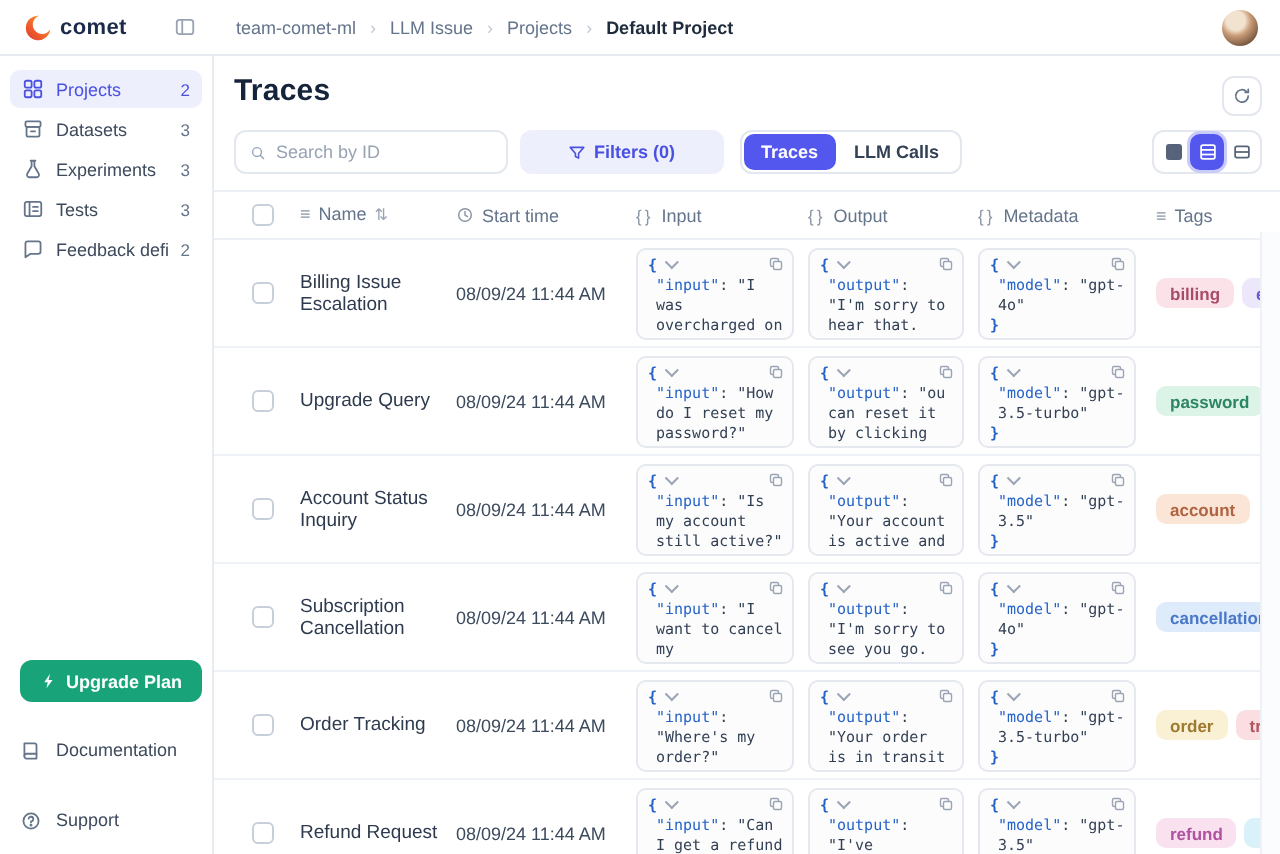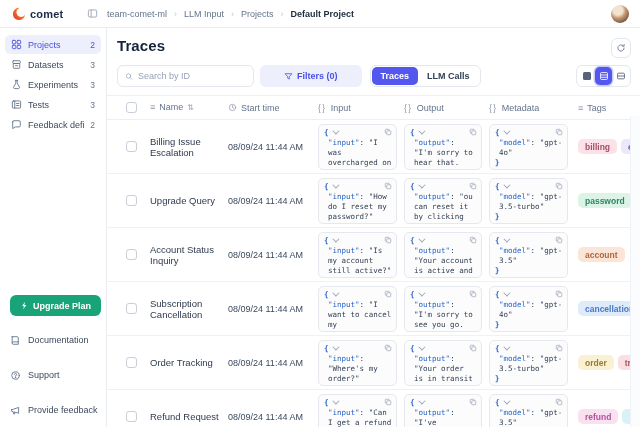--- a/index.html
+++ b/index.html
@@ -6,21 +6,21 @@
   html,body { background:#fff; }
   body { font-family:"Liberation Sans", sans-serif; }
   .app { position:relative; width:640px; height:427px; background:#fff; overflow:hidden; }
 
   
   .topbar { position:absolute; top:0; left:0; right:0; height:28px; display:flex; align-items:center; border-bottom:1px solid #E8EBF0; background:#fff; z-index:5; }
   .tb-left { width:107px; display:flex; align-items:center; padding-left:12px; }
   .logo { display:flex; align-items:center; gap:4px; }
   .logo-text { font-size:11px; font-weight:700; color:#1C2B4A; letter-spacing:.2px; }
   .collapse-btn { margin-left:auto; margin-right:9px; color:#98A2B3; display:flex; }
-  .breadcrumb { display:flex; align-items:center; margin-left:0; font-size:9px; color:#64748B; }
+  .breadcrumb { display:flex; align-items:center; margin-left:11px; font-size:9px; color:#64748B; }
   .crumb { white-space:nowrap; }
   .crumb:not(:last-child)::after { content:"›"; margin:0 7px; color:#C0C7D2; font-size:9px; }
   .crumb.current { color:#1E2B3C; font-weight:700; }
   .avatar { margin-left:auto; margin-right:11px; width:18px; height:18px; border-radius:50%;
             background:radial-gradient(circle at 38% 30%, #F2E3D0 0 28%, #C89B77 45%, #7C5B43 75%, #54392B 100%); }
 
   
   .sidebar { position:absolute; top:28px; left:0; bottom:0; width:107px; border-right:1px solid #E8EBF0; background:#fff; display:flex; flex-direction:column; z-index:4; }
   .side-nav { padding:7px 5px 0 5px; display:flex; flex-direction:column; gap:1px; }
   .side-item { display:flex; align-items:center; gap:6px; height:19px; padding:0 6px; border-radius:5px; cursor:pointer; color:#3D4A5C; }
@@ -109,21 +109,21 @@
       </span>
       <span class="collapse-btn">
         <svg width="11" height="11" viewBox="0 0 16 16" fill="none" stroke="currentColor" stroke-width="1.3">
             <rect x="2" y="2.8" width="12" height="10.4" rx="2"></rect>
             <line x1="6" y1="2.8" x2="6" y2="13.2"></line>
           </svg>
       </span>
     </div>
     <nav class="breadcrumb">
         <span class="crumb">team-comet-ml</span>
-        <span class="crumb">LLM Input</span>
+        <span class="crumb">LLM Issue</span>
         <span class="crumb">Projects</span>
         <span class="crumb current">Default Project</span>
       </nav>
     <span class="avatar"></span>
   </header>
 
   <aside class="sidebar">
     <nav class="side-nav" id="side-nav">
         <div class="side-item active">
           <span class="s-ic">
@@ -198,28 +198,20 @@
           </div>
           <div class="side-foot-item">
             <span class="s-ic">
               <svg width="11" height="11" viewBox="0 0 16 16" fill="none" stroke="currentColor" stroke-width="1.3" stroke-linecap="round" stroke-linejoin="round">
                 <circle cx="8" cy="8" r="5.5"></circle>
                 <path d="M6.3 6.3A1.7 1.7 0 1 1 8 8.3v.7"></path>
                 <circle cx="8" cy="11" r="0.4" fill="currentColor"></circle>
               </svg>
             </span>
             <span>Support</span>
-          </div>
-          <div class="side-foot-item">
-            <span class="s-ic">
-              <svg width="11" height="11" viewBox="0 0 16 16" fill="none" stroke="currentColor" stroke-width="1.3" stroke-linecap="round" stroke-linejoin="round">
-                <path d="M2.5 6.8v2.4l2 .5.9 3.3h1.5l-.8-2.9 6.4 1.9V3.5L4.5 6.3l-2 .5z"></path>
-              </svg>
-            </span>
-            <span>Provide feedback</span>
           </div>
         </div>
     </div>
   </aside>
 
   <main class="main">
     <div class="page-head">
       <h1>Traces</h1>
       <button class="refresh">
         <svg width="10" height="10" viewBox="0 0 16 16" fill="none" stroke="currentColor" stroke-width="1.4" stroke-linecap="round">

